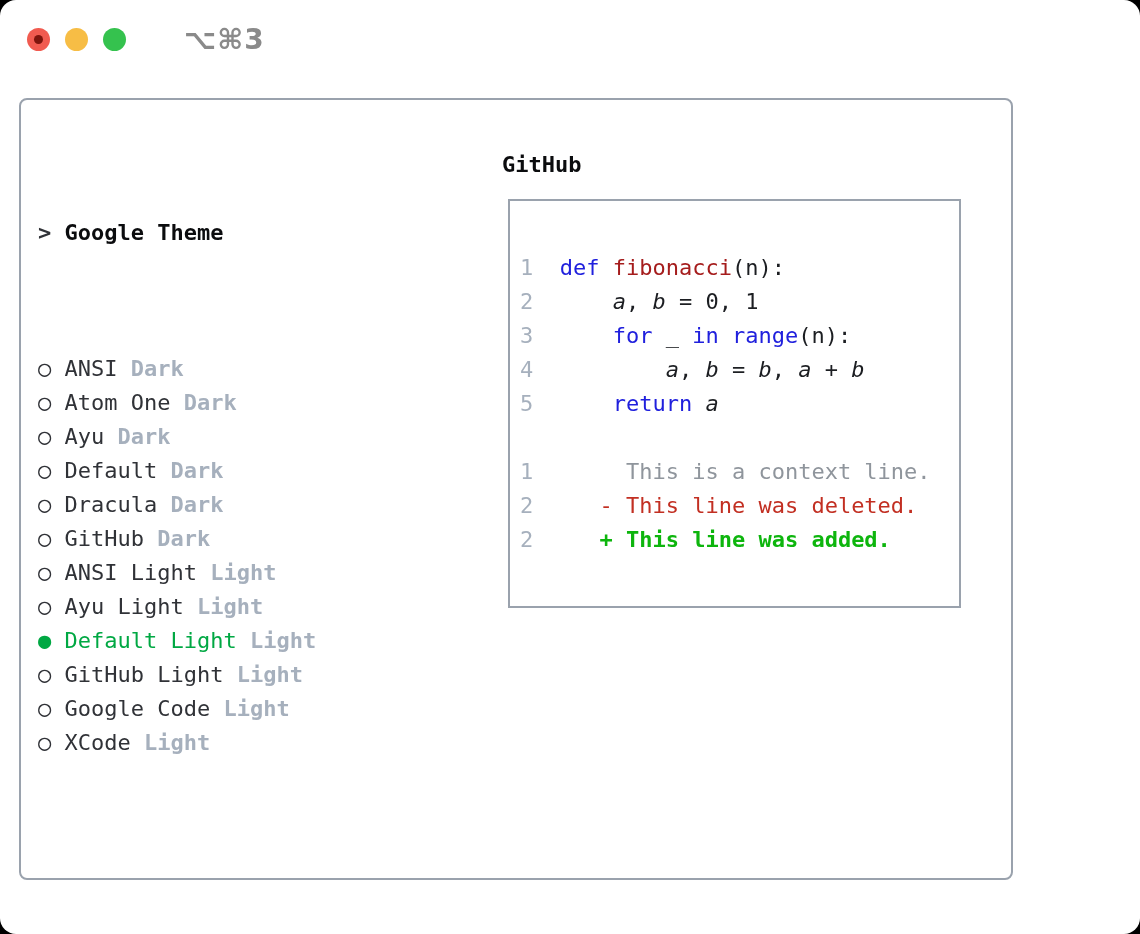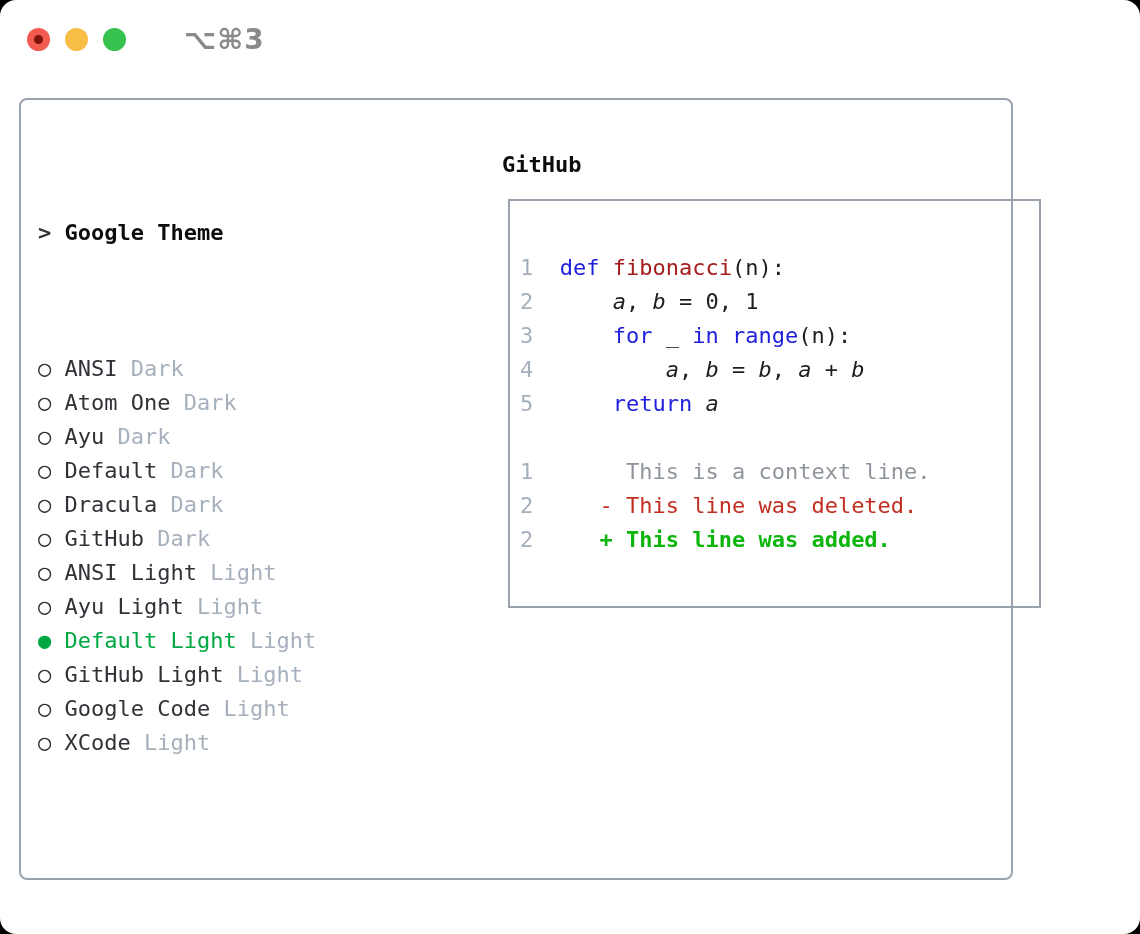--- a/index.html
+++ b/index.html
@@ -45,35 +45,35 @@
   
   .left-col {
     position: absolute; left: 17px; top: 48px;
     font-size: 22px; line-height: 34px;
     white-space: pre;
     color: var(--text-dark);
   }
   .row { height: 34px; }
   .heading-row { font-weight: bold; color: var(--heading-black); }
   .bullet { color: var(--text-dark); }
-  .suffix { color: var(--muted-gray); }
+  .suffix { color: var(--muted-gray); font-weight: bold; }
   .theme-item.selected .bullet,
   .theme-item.selected .name { color: var(--selection-green); }
   .spacer { height: 34px; }
 
   
   .preview-heading {
     position: absolute; left: 481px; top: 48px;
     font-size: 22px; line-height: 34px; font-weight: bold;
     color: var(--heading-black);
     white-space: pre;
   }
   .preview-box {
     position: absolute; left: 487px; top: 99px;
-    width: 533px; height: 409px;
+    width: 453px; height: 409px;
     border: 2px solid var(--border-gray);
     padding: 50px 0 0 10px;
     font-size: 22px; line-height: 34px;
     white-space: pre;
     color: var(--code-black);
     overflow: hidden;
   }
   .pline { height: 34px; }
   .ln   { display: inline-block; width: 3ch; color: var(--muted-gray); }
   .gap  { display: inline-block; width: 3ch; }

